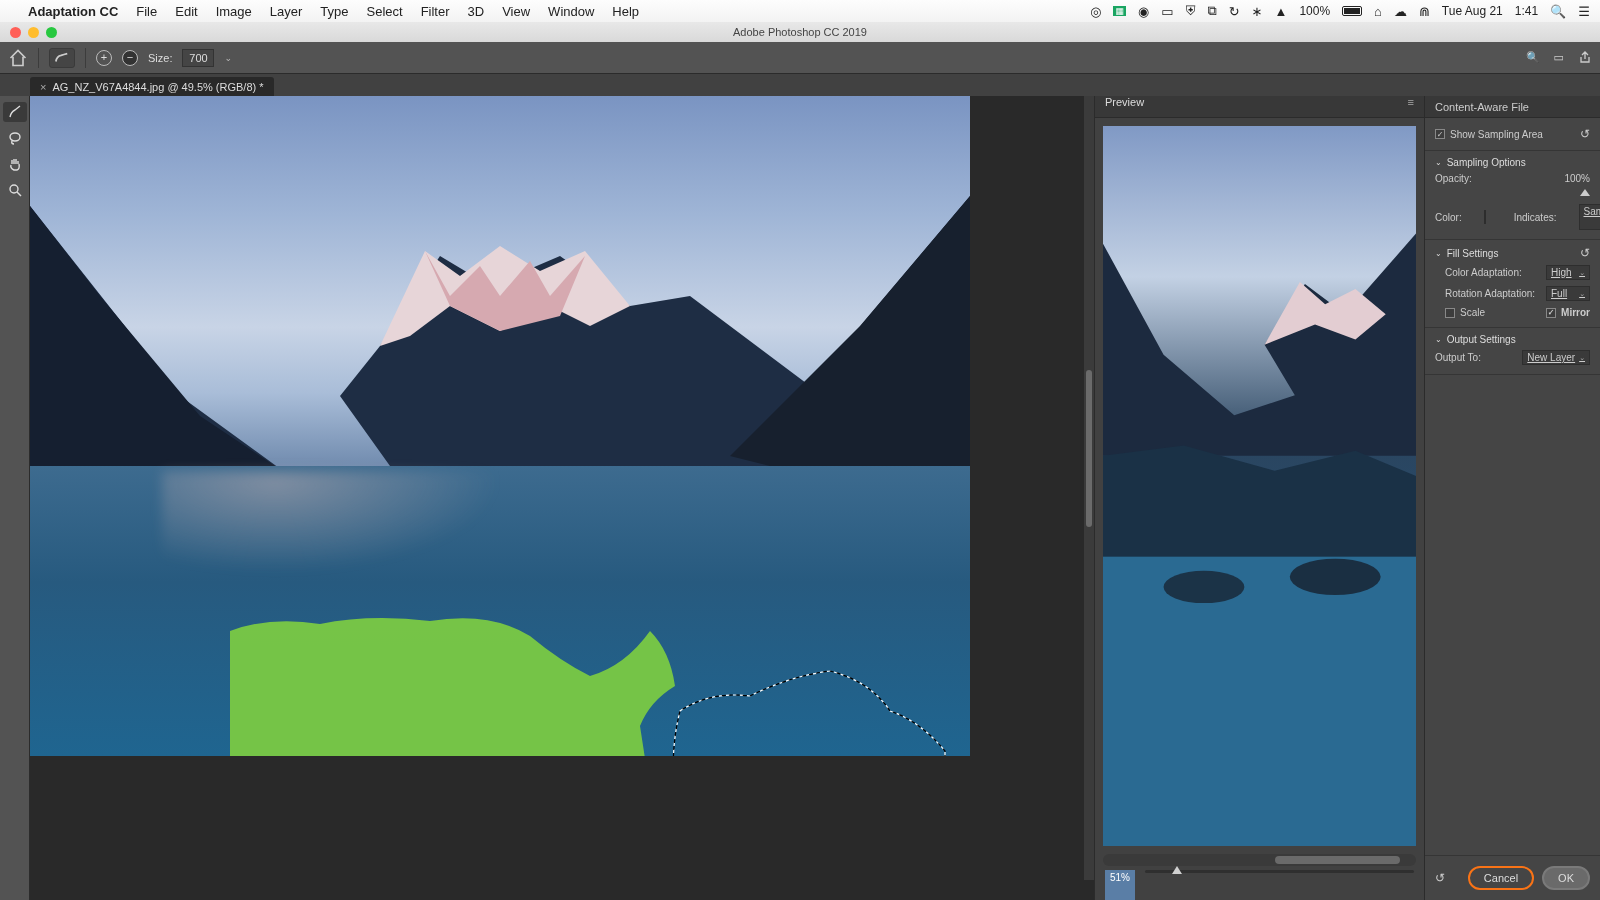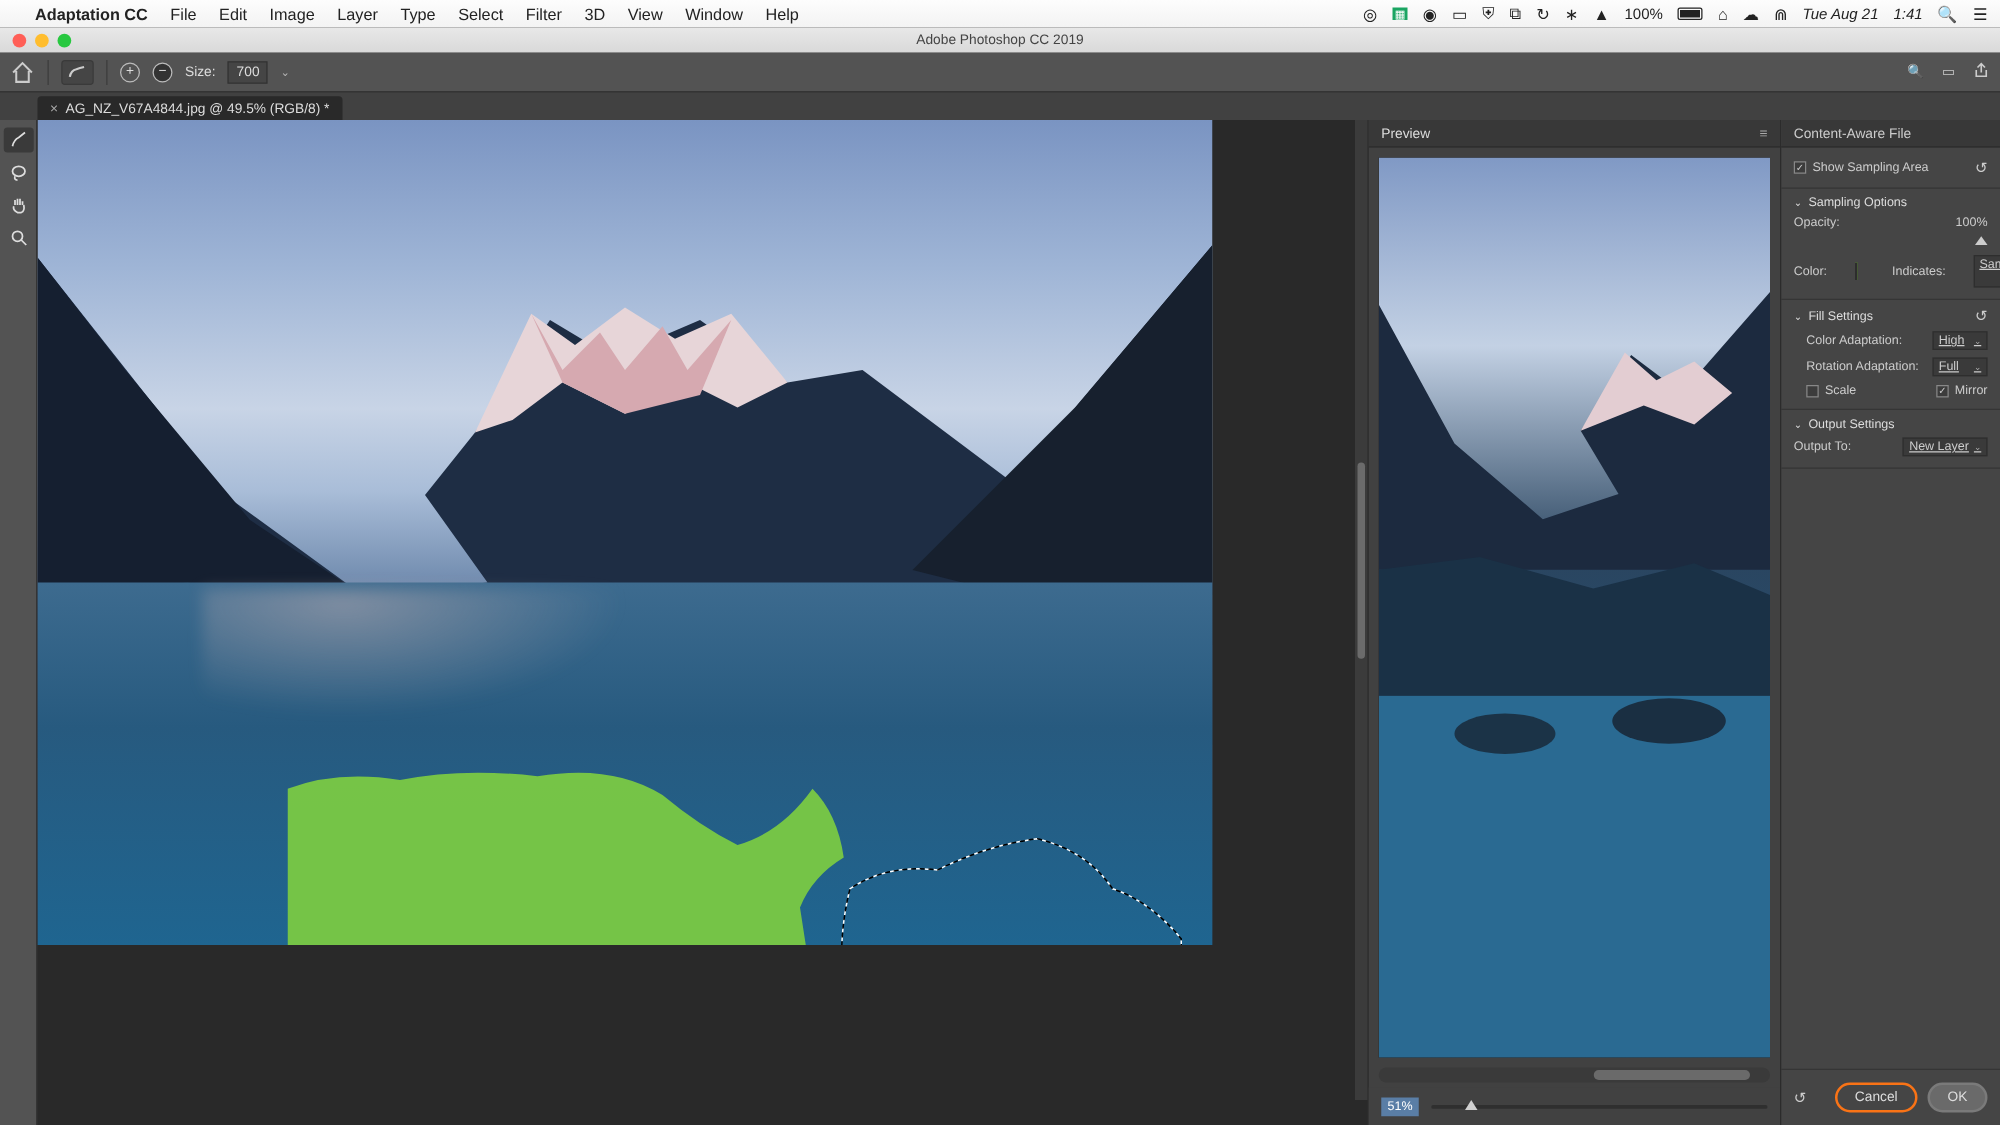--- a/index.html
+++ b/index.html
@@ -5,21 +5,21 @@
 * { margin:0; padding:0; box-sizing:border-box; font-family:-apple-system,"Helvetica Neue",Arial,sans-serif; -webkit-font-smoothing:antialiased; }
 body { width:1600px; height:900px; background:#292929; overflow:hidden; color:#ccc; font-size:11px; user-select:none; }
 
 
 .mac-bar { height:22px; background:linear-gradient(#fdfdfd,#f3f3f3); display:flex; align-items:center; padding:0 10px; color:#222; font-size:13px; gap:18px; }
 .mac-bar .apple { font-size:15px; }
 .mac-bar .app-name { font-weight:600; }
 .mac-bar .spacer { flex:1; }
 .mac-bar .right { display:flex; align-items:center; gap:12px; font-size:12px; }
 .mac-bar .right .icn { font-size:13px; }
-.mac-bar .clock { font-weight:400;font-style:italic; }
+.mac-bar .clock { font-weight:400; }
 
 
 .win-title { height:20px; background:linear-gradient(#e8e8e8,#d9d9d9); display:flex; align-items:center; position:relative; font-size:11px; color:#444; }
 .traffic { display:flex; gap:7px; padding-left:10px; }
 .traffic span { width:11px; height:11px; border-radius:50%; }
 .tl-close{background:#ff5f57;} .tl-min{background:#ffbd2e;} .tl-max{background:#28c840;}
 .win-title .title { position:absolute; left:50%; transform:translateX(-50%); }
 
 
 .opts { height:32px; background:#535353; border-bottom:1px solid #2b2b2b; display:flex; align-items:center; padding:0 8px; gap:10px; color:#ddd; font-size:11px; }
@@ -53,24 +53,24 @@
 .sky { position:absolute; inset:0; background:linear-gradient(#7a94c2 0%, #9fb5d6 18%, #c8d4e6 35%, #a9bdd8 45%, #5d7aa0 60%, #2a4560 100%); }
 
 .mt { position:absolute; }
 .lake { position:absolute; left:0; right:0; top:56%; bottom:0; background:linear-gradient(#3d6b8f, #275a7f 40%, #1f6590 100%); }
 .lake::before { content:""; position:absolute; left:14%; top:2%; width:40%; height:40%; background:radial-gradient(ellipse at 30% 10%, rgba(255,210,200,.35), transparent 60%); filter:blur(6px); }
 .sampling-overlay { position:absolute; left:200px; top:510px; width:470px; height:185px; }
 .marquee { position:absolute; left:640px; top:565px; width:280px; height:130px; }
 
 
 .preview-col { width:330px; background:#414141; border-left:1px solid #2b2b2b; display:flex; flex-direction:column; }
-.panel-tab { height:22px; background:#383838; border-bottom:1px solid #2b2b2b; display:flex; align-items:center; padding:0 10px; font-size:11px; color:#ddd;gap:40px; }
+.panel-tab { height:22px; background:#383838; border-bottom:1px solid #2b2b2b; display:flex; align-items:flex-start; padding:0 10px; font-size:11px; color:#ddd;gap:40px; }
 .panel-tab .menu { margin-left:auto; color:#aaa; }
 .preview-img { flex:1; margin:8px; background:#1d1d1d; position:relative; overflow:hidden; }
-.preview-zoom { height:30px; display:flex; align-items:center; padding:0 10px; gap:10px; background:#414141; }
+.preview-zoom { height:30px; display:flex; padding:0 10px; gap:10px; background:#414141; }
 .preview-zoom .pct { background:#5a7ea6; color:#fff; padding:2px 5px; font-size:10px; }
 .preview-zoom .track { flex:1; height:3px; background:#2f2f2f; position:relative; border-radius:2px; }
 .preview-zoom .track .knob { position:absolute; left:10%; top:-4px; width:0; height:0; border-left:5px solid transparent; border-right:5px solid transparent; border-bottom:8px solid #d0d0d0; }
 .preview-hscroll { height:12px; background:#3a3a3a; margin:0 8px 4px 8px; position:relative; border-radius:6px; }
 .preview-hscroll .th { position:absolute; left:55%; width:40%; top:2px; bottom:2px; background:#6a6a6a; border-radius:5px; }
 
 
 .settings-col { width:176px; background:#454545; border-left:1px solid #2b2b2b; display:flex; flex-direction:column; font-size:10px; color:#ccc; }
 .settings-col .hdr { height:22px; background:#383838; border-bottom:1px solid #2b2b2b; display:flex; align-items:center; padding:0 10px; font-size:11px; }
 .sec { border-bottom:1px solid #353535; padding:6px 10px;text-align:right; }
@@ -337,21 +337,21 @@
         <span class="drop">
             <span>Full</span>
             <span class="car">⌄</span>
           </span>
       </div>
       <div class="sec-row indent">
         <span style="display:flex;align-items:center;gap:5px;">
             <span class="chk"></span>
             <span>Scale</span>
           </span>
-        <span style="display:flex;align-items:center;gap:5px;">
+        <span style="display:flex;align-items:center;gap:5px;font-weight:bold;">
             <span class="chk on"></span>
             <span>Mirror</span>
           </span>
       </div>
     </div>
 
     <div class="sec">
       <div class="sec-title">
           <span class="disclose">⌄</span>
           <span>Output Settings</span>

